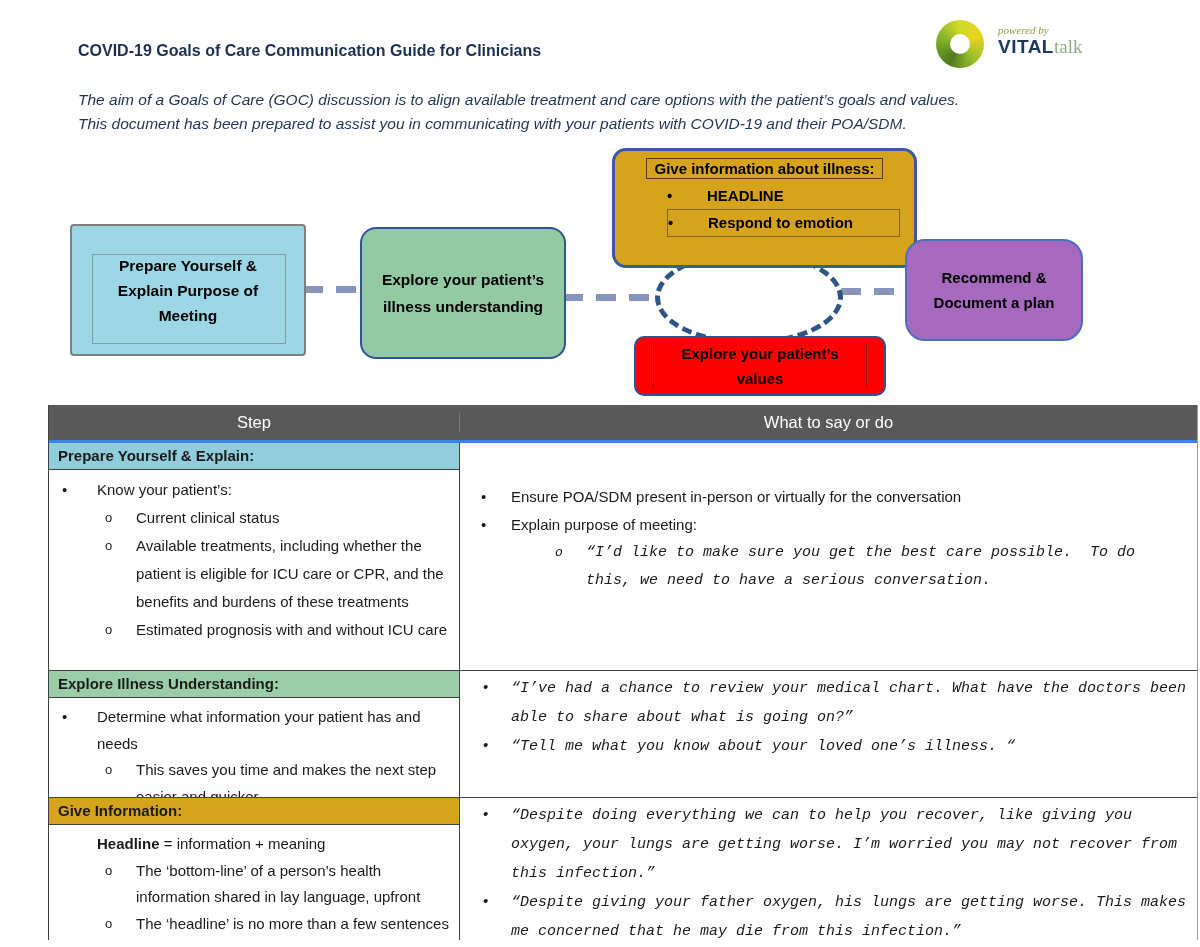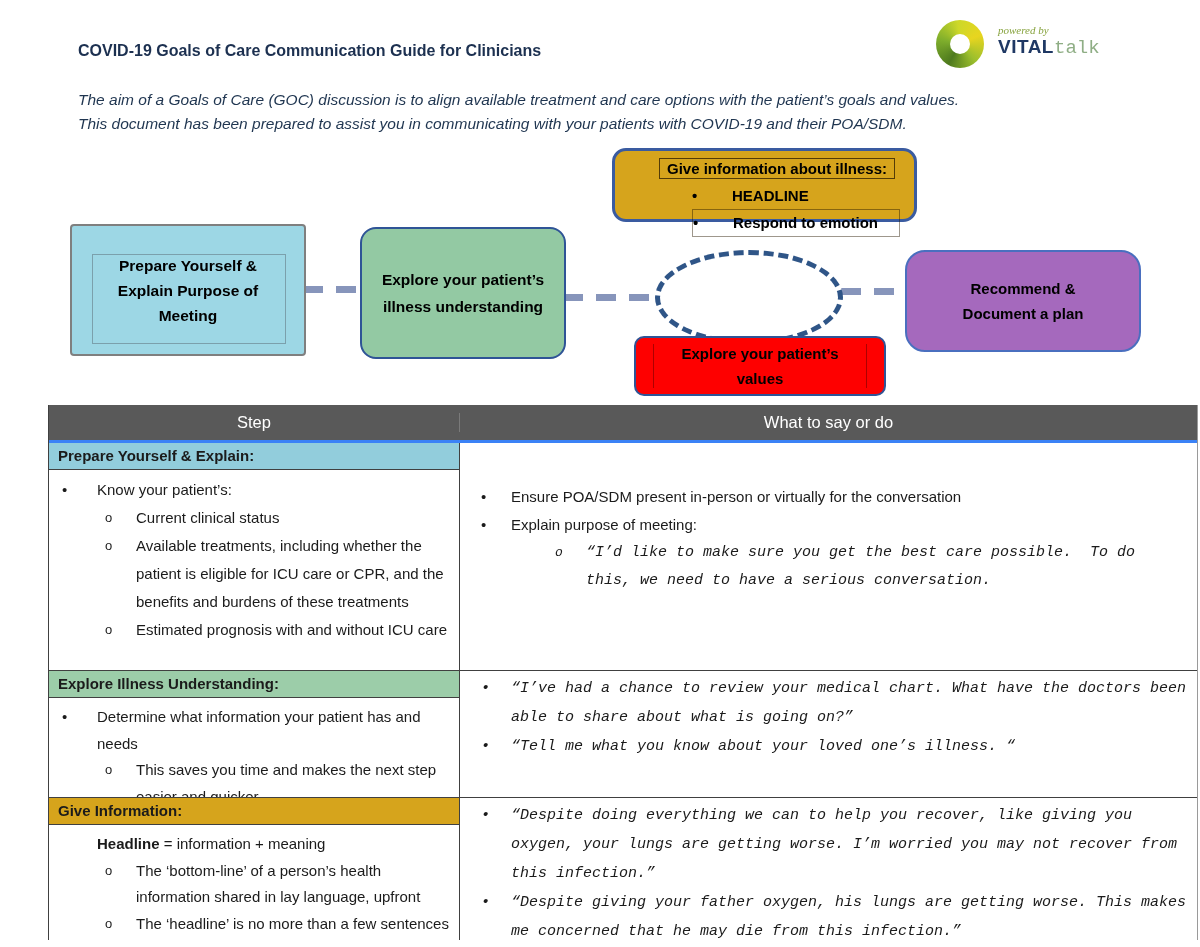--- a/index.html
+++ b/index.html
@@ -25,26 +25,26 @@
   .logo-ring-hole{
     position:absolute;left:14px;top:14px;width:20px;height:20px;border-radius:50%;background:#ffffff;
   }
   .logo-text{position:absolute;left:62px;top:4px;}
   .powered-by{
     font-family:"Liberation Serif",serif;font-style:italic;
     font-size:11px;color:#87a33e;display:block;margin-bottom:1px;
   }
   .brand{font-size:19px;line-height:20px;}
   .brand .b1{font-weight:bold;color:#1f3864;letter-spacing:.5px;}
-  .brand .b2{font-family:Liberation Mono, monospace;color:#8fae85;}
+  .brand .b2{font-family:Liberation Serif, serif;color:#8fae85;}
   
   .fc-box{position:absolute;box-sizing:border-box;text-align:center;font-weight:bold;color:#000;}
   .gold-box{
-    left:612px;top:148px;width:305px;height:74px;background:#D6A41C;
-    border:3px solid #3a5ba0;border-radius:14px;font-size:15px;padding-top:7px;padding-left:25px;
+    left:612px;top:148px;width:305px;height:120px;background:#D6A41C;
+    border:3px solid #3a5ba0;border-radius:14px;font-size:15px;padding-top:7px;
   }
   .gold-title{display:inline-block;border:1px solid rgba(40,25,0,.75);padding:1px 7px;}
   .gold-bullets{margin-top:4px;text-align:left;padding-left:52px;}
   .gold-bullets .gb{line-height:26px;position:relative;padding-left:40px;}
   .gold-bullets .gb::before{content:"•";position:absolute;left:0;top:0;}
   .gold-bullets .gb.frame{border:1px solid rgba(40,25,0,.45);margin-right:14px;}
   .blue-box{
     left:70px;top:224px;width:236px;height:132px;background:#9DD7E5;
     border:2.5px solid #7f7f7f;border-radius:4px;font-size:15.5px;line-height:25px;
     display:flex;align-items:center;justify-content:center;
@@ -59,21 +59,21 @@
     display:flex;align-items:center;justify-content:center;
   }
   .red-box{
     left:634px;top:336px;width:252px;height:60px;background:#FE0000;
     border:2px solid #2F5496;border-radius:10px;font-size:15px;line-height:25px;
     display:flex;align-items:center;justify-content:center;
   }
   .red-inner{position:absolute;left:17px;top:6px;bottom:6px;width:0;border-left:1px solid rgba(120,0,0,.6);}
   .red-inner.r{left:auto;right:17px;}
   .purple-box{
-    left:905px;top:250px;width:236px;height:102px;background:#A569BD;
+    left:905px;top:239px;width:178px;height:102px;background:#A569BD;
     border:2px solid #4a6fbf;border-radius:20px;font-size:15px;line-height:25px;
     display:flex;align-items:center;justify-content:center;
   }
   .ellipse{
     position:absolute;left:655px;top:250px;width:188px;height:95px;
     border:5px dashed #2F5587;border-radius:50%;box-sizing:border-box;background:#fff;
   }
   .dash{
     position:absolute;height:7px;
     background:repeating-linear-gradient(90deg,#8795BB 0 20px,transparent 20px 33px);

